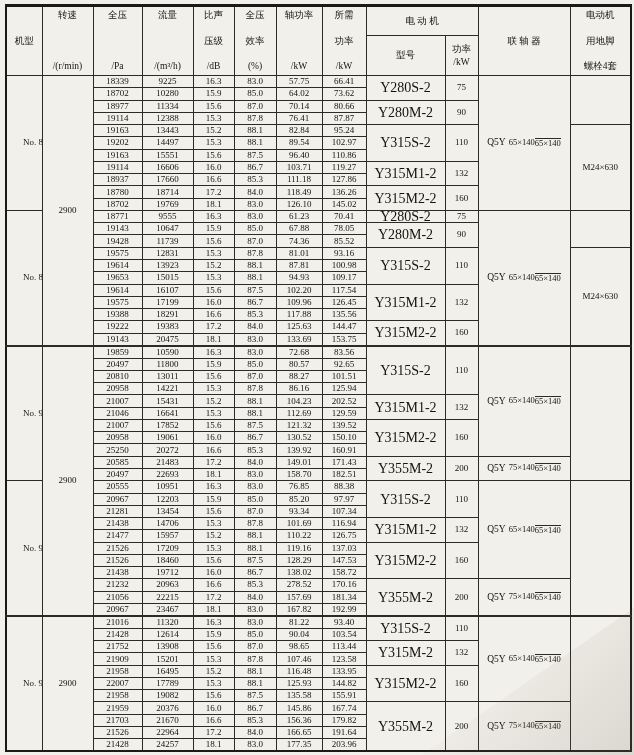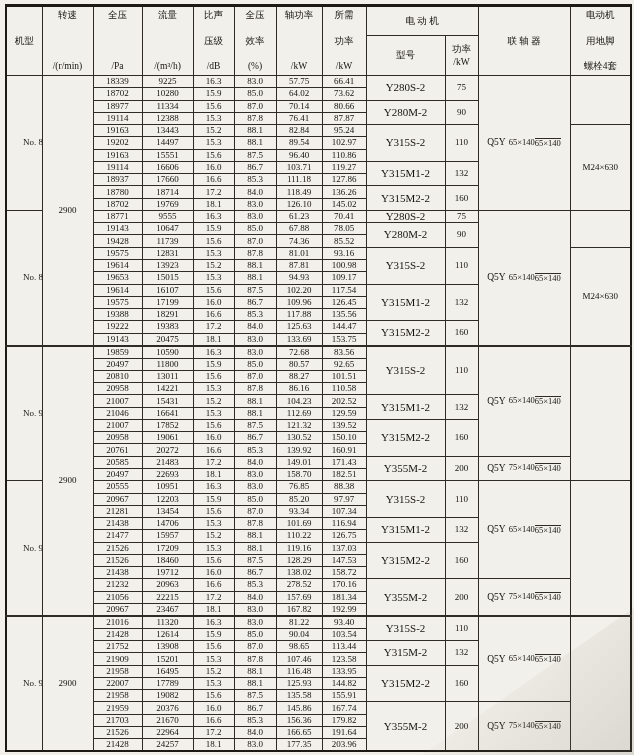--- a/index.html
+++ b/index.html
@@ -32,21 +32,21 @@
   }
   thead th{font-weight:normal;font-size:9.5px;}
   thead tr.h1{height:30px;}
   thead tr.h2{height:40px;}
   .vs{display:flex;flex-direction:column;justify-content:space-between;align-items:center;height:62px;padding:3px 0;}
   .vs2{display:flex;flex-direction:column;justify-content:center;align-items:center;gap:2px;}
   tbody tr{height:12.27px;}
   tbody td{font-size:9px;}
   tr.block-sep td{border-top-width:2px;}
   td.model-cell{font-size:9px;padding-left:16px;}
-  td.motor-model-cell{font-size:11px;}
+  td.motor-model-cell{font-size:14px;}
   .coupling{display:inline-flex;align-items:center;gap:3px;}
   .coupling .q{font-size:9.5px;}
   .frac{display:inline-flex;flex-direction:row;font-size:8.5px;line-height:9.5px;}
   .frac .den{border-top:1px solid #2e2a25;}
   .scan-glare{
     position:absolute;right:0;bottom:0;width:250px;height:160px;
     background:linear-gradient(315deg, rgba(125,118,105,0.20), rgba(255,255,255,0) 62%);
     clip-path:polygon(100% 8%, 15% 100%, 100% 100%);
     pointer-events:none;
   }
@@ -390,21 +390,21 @@
         <td>87.0</td>
         <td>88.27</td>
         <td>101.51</td>
       </tr>
       <tr>
         <td>20958</td>
         <td>14221</td>
         <td>15.3</td>
         <td>87.8</td>
         <td>86.16</td>
-        <td>110.58</td>
+        <td>125.94</td>
       </tr>
       <tr>
         <td>21007</td>
         <td>15431</td>
         <td>15.2</td>
         <td>88.1</td>
         <td>104.23</td>
         <td>202.52</td>
         <td rowspan="2" class="motor-model-cell">Y315M1-2</td>
         <td rowspan="2">132</td>
@@ -429,21 +429,21 @@
       </tr>
       <tr>
         <td>20958</td>
         <td>19061</td>
         <td>16.0</td>
         <td>86.7</td>
         <td>130.52</td>
         <td>150.10</td>
       </tr>
       <tr>
-        <td>20761</td>
+        <td>25250</td>
         <td>20272</td>
         <td>16.6</td>
         <td>85.3</td>
         <td>139.92</td>
         <td>160.91</td>
       </tr>
       <tr>
         <td>20585</td>
         <td>21483</td>
         <td>17.2</td>

